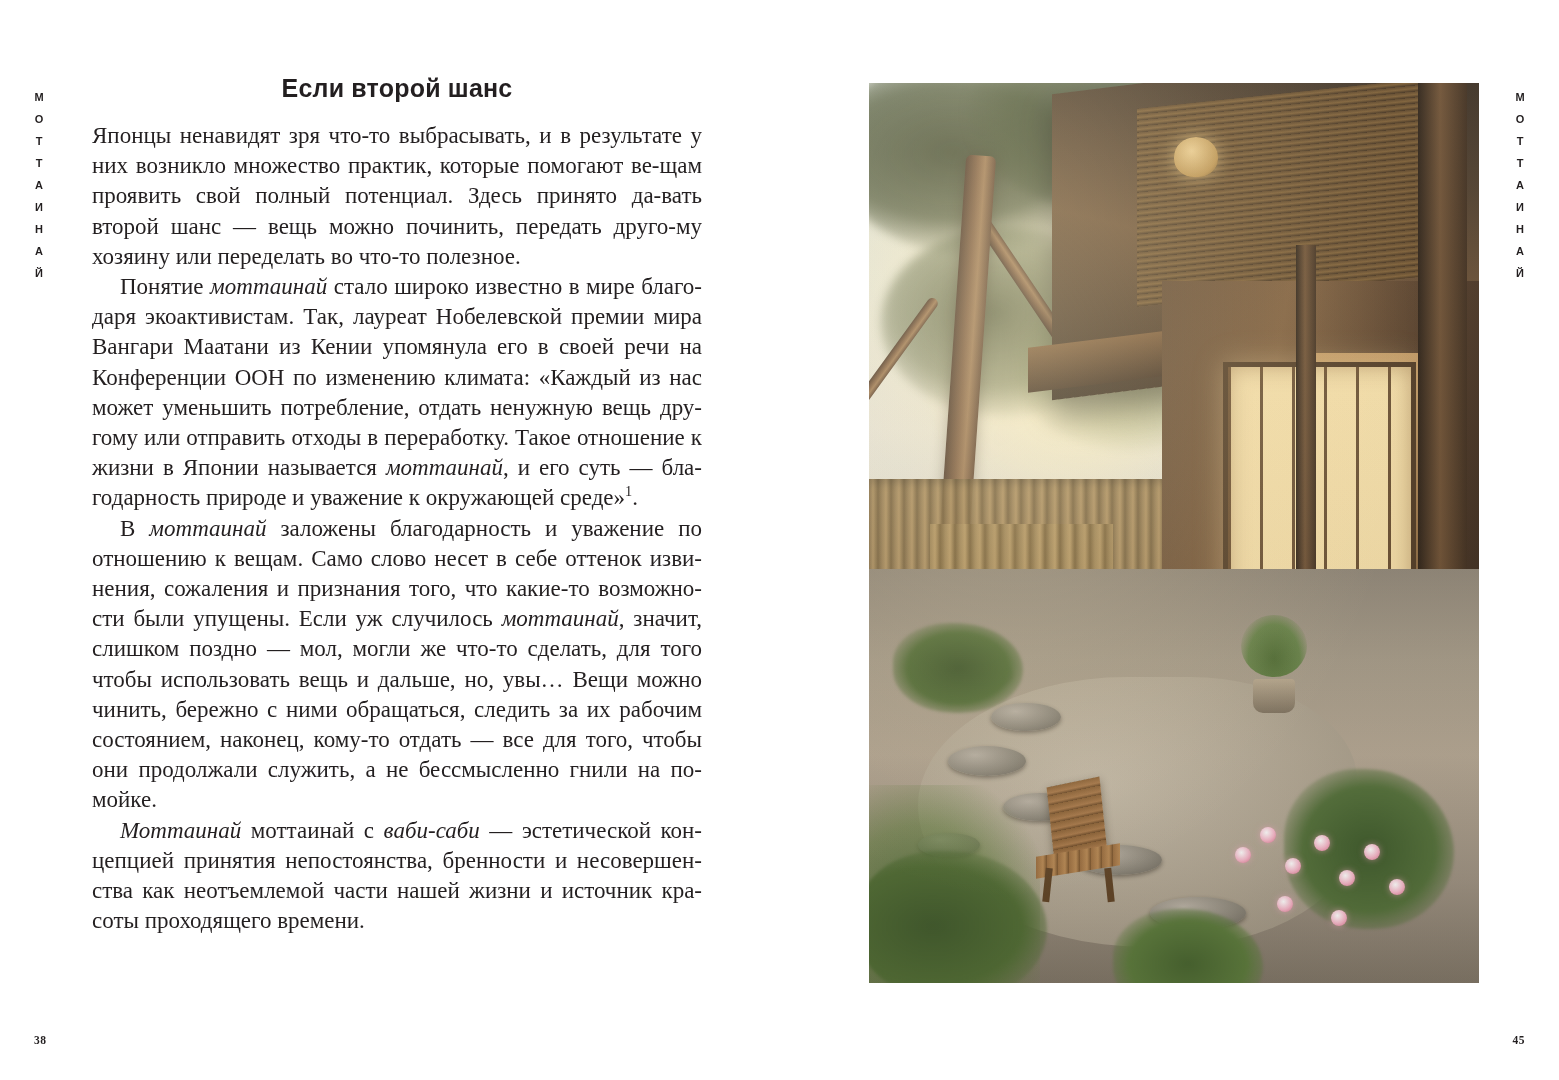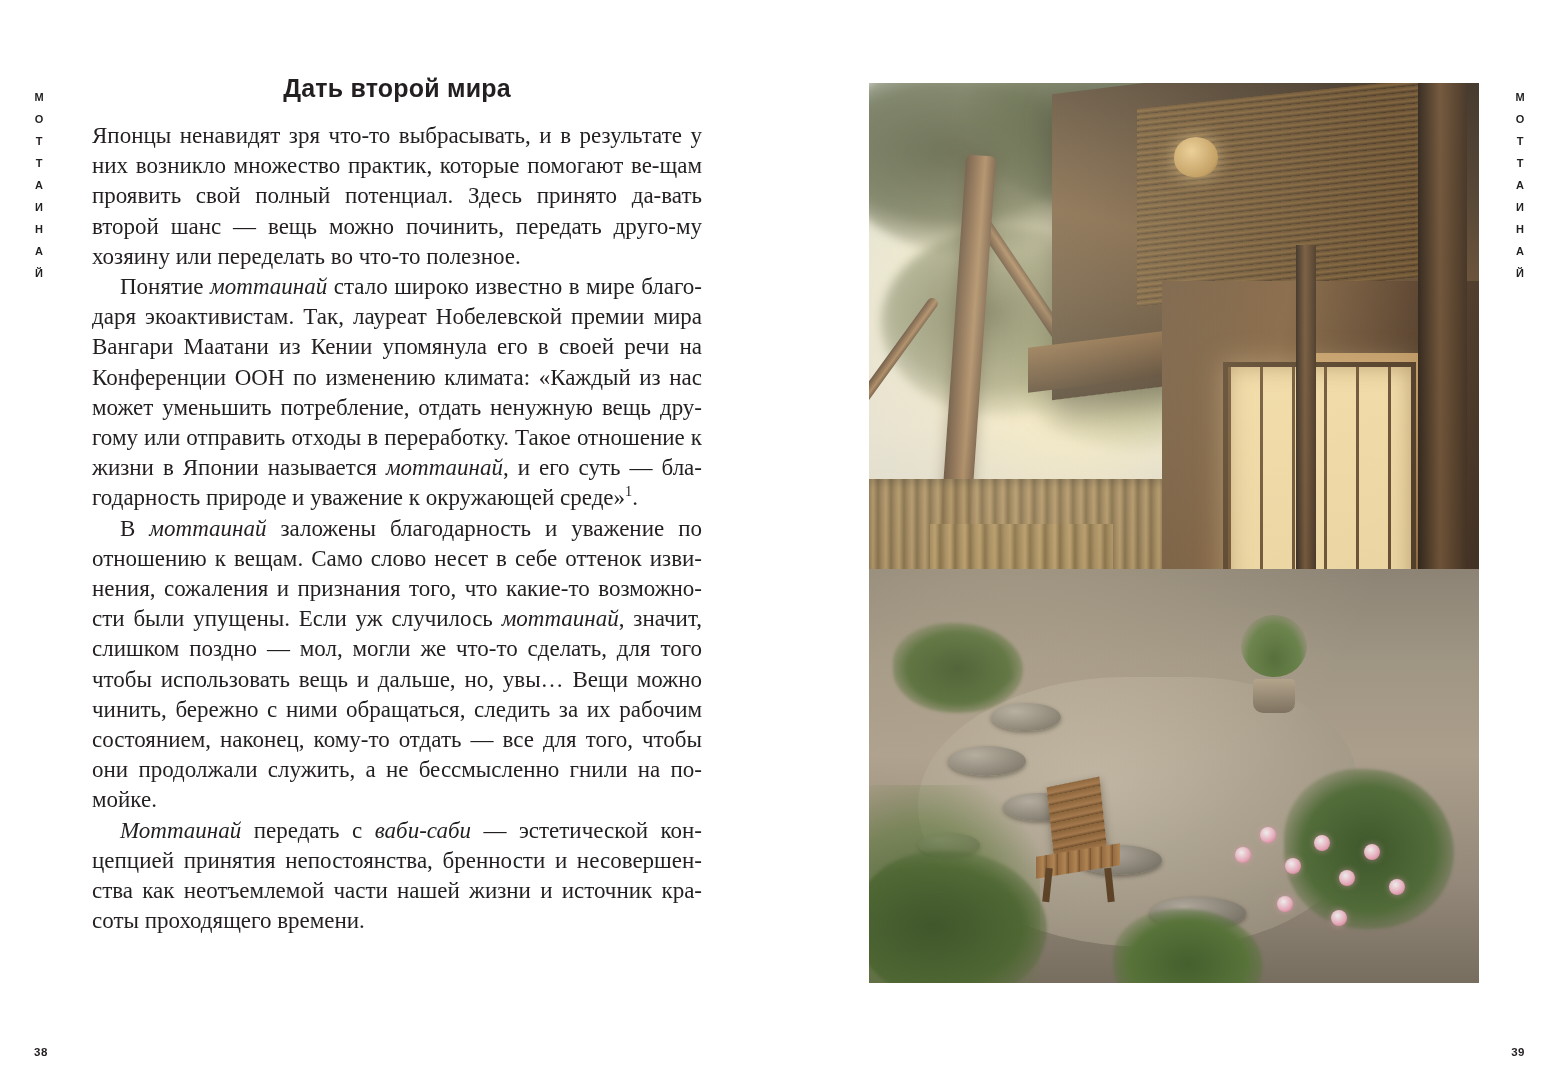--- a/index.html
+++ b/index.html
@@ -87,22 +87,22 @@
   }
   sup {
     font-size: 0.62em;
     vertical-align: super;
     line-height: 0;
   }
 
   
   .folio {
     position: absolute;
-    bottom: 22px;
-    font-family: Liberation Sans, sans-serif;
+    bottom: 34px;
+    font-family: Liberation Serif, serif;
     font-size: 11.5px;
     font-weight: bold;
     color: #231f20;
     letter-spacing: 0.5px;
   }
   .folio-left { left: 34px; }
   .folio-right { right: 34px; }
 
   
   .photo-frame {
@@ -390,29 +390,29 @@
       <span>Т</span>
       <span>Т</span>
       <span>А</span>
       <span>И</span>
       <span>Н</span>
       <span>А</span>
       <span>Й</span>
     </div>
 
     <div class="text-col">
-      <h1 class="chapter-title">Дать второй мира</h1>
+      <h1 class="chapter-title">Если второй шанс</h1>
 
       <p class="body"><span>Японцы ненавидят зря что-то выбрасывать, и в результате у них возникло множество практик, которые помогают ве-щам проявить свой полный потенциал. Здесь принято да-вать второй шанс — вещь можно починить, передать друго-му хозяину или переделать во что-то полезное.</span></p>
 
       <p class="body indent"><span>Понятие </span><em>моттаинай</em><span> стало широко известно в мире благо-даря экоактивистам. Так, лауреат Нобелевской премии мира Вангари Маатани из Кении упомянула его в своей речи на Конференции ООН по изменению климата: «Каждый из нас может уменьшить потребление, отдать ненужную вещь дру-гому или отправить отходы в переработку. Такое отношение к жизни в Японии называется </span><em>моттаинай</em><span>, и его суть — бла-годарность природе и уважение к окружающей среде»</span><sup>1</sup><span>.</span></p>
 
       <p class="body indent"><span>В </span><em>моттаинай</em><span> заложены благодарность и уважение по отношению к вещам. Само слово несет в себе оттенок изви-нения, сожаления и признания того, что какие-то возможно-сти были упущены. Если уж случилось </span><em>моттаинай</em><span>, значит, слишком поздно — мол, могли же что-то сделать, для того чтобы использовать вещь и дальше, но, увы… Вещи можно чинить, бережно с ними обращаться, следить за их рабочим состоянием, наконец, кому-то отдать — все для того, чтобы они продолжали служить, а не бессмысленно гнили на по-мойке.</span></p>
 
-      <p class="body indent"><em>Моттаинай</em><span> передать с </span><em>ваби-саби</em><span> — эстетической кон-цепцией принятия непостоянства, бренности и несовершен-ства как неотъемлемой части нашей жизни и источник кра-соты проходящего времени.</span></p>
+      <p class="body indent"><em>Моттаинай</em><span> моттаинай с </span><em>ваби-саби</em><span> — эстетической кон-цепцией принятия непостоянства, бренности и несовершен-ства как неотъемлемой части нашей жизни и источник кра-соты проходящего времени.</span></p>
     </div>
 
     <div class="folio folio-left">38</div>
   </div>
 
   <div class="page page-right">
 
     <div class="vert-head vert-head-right">
       <span>М</span>
       <span>О</span>
@@ -491,16 +491,16 @@
           <div class="flower" style="left:68%; top:16%;"></div>
           <div class="flower" style="left:80%; top:40%;"></div>
           <div class="flower" style="left:26%; top:52%;"></div>
           <div class="flower" style="left:52%; top:62%;"></div>
         </div>
 
         <div class="warm-overlay"></div>
       </div>
     </div>
 
-    <div class="folio folio-right">39</div>
+    <div class="folio folio-right">45</div>
   </div>
 
 </div>
 
 </body></html>

